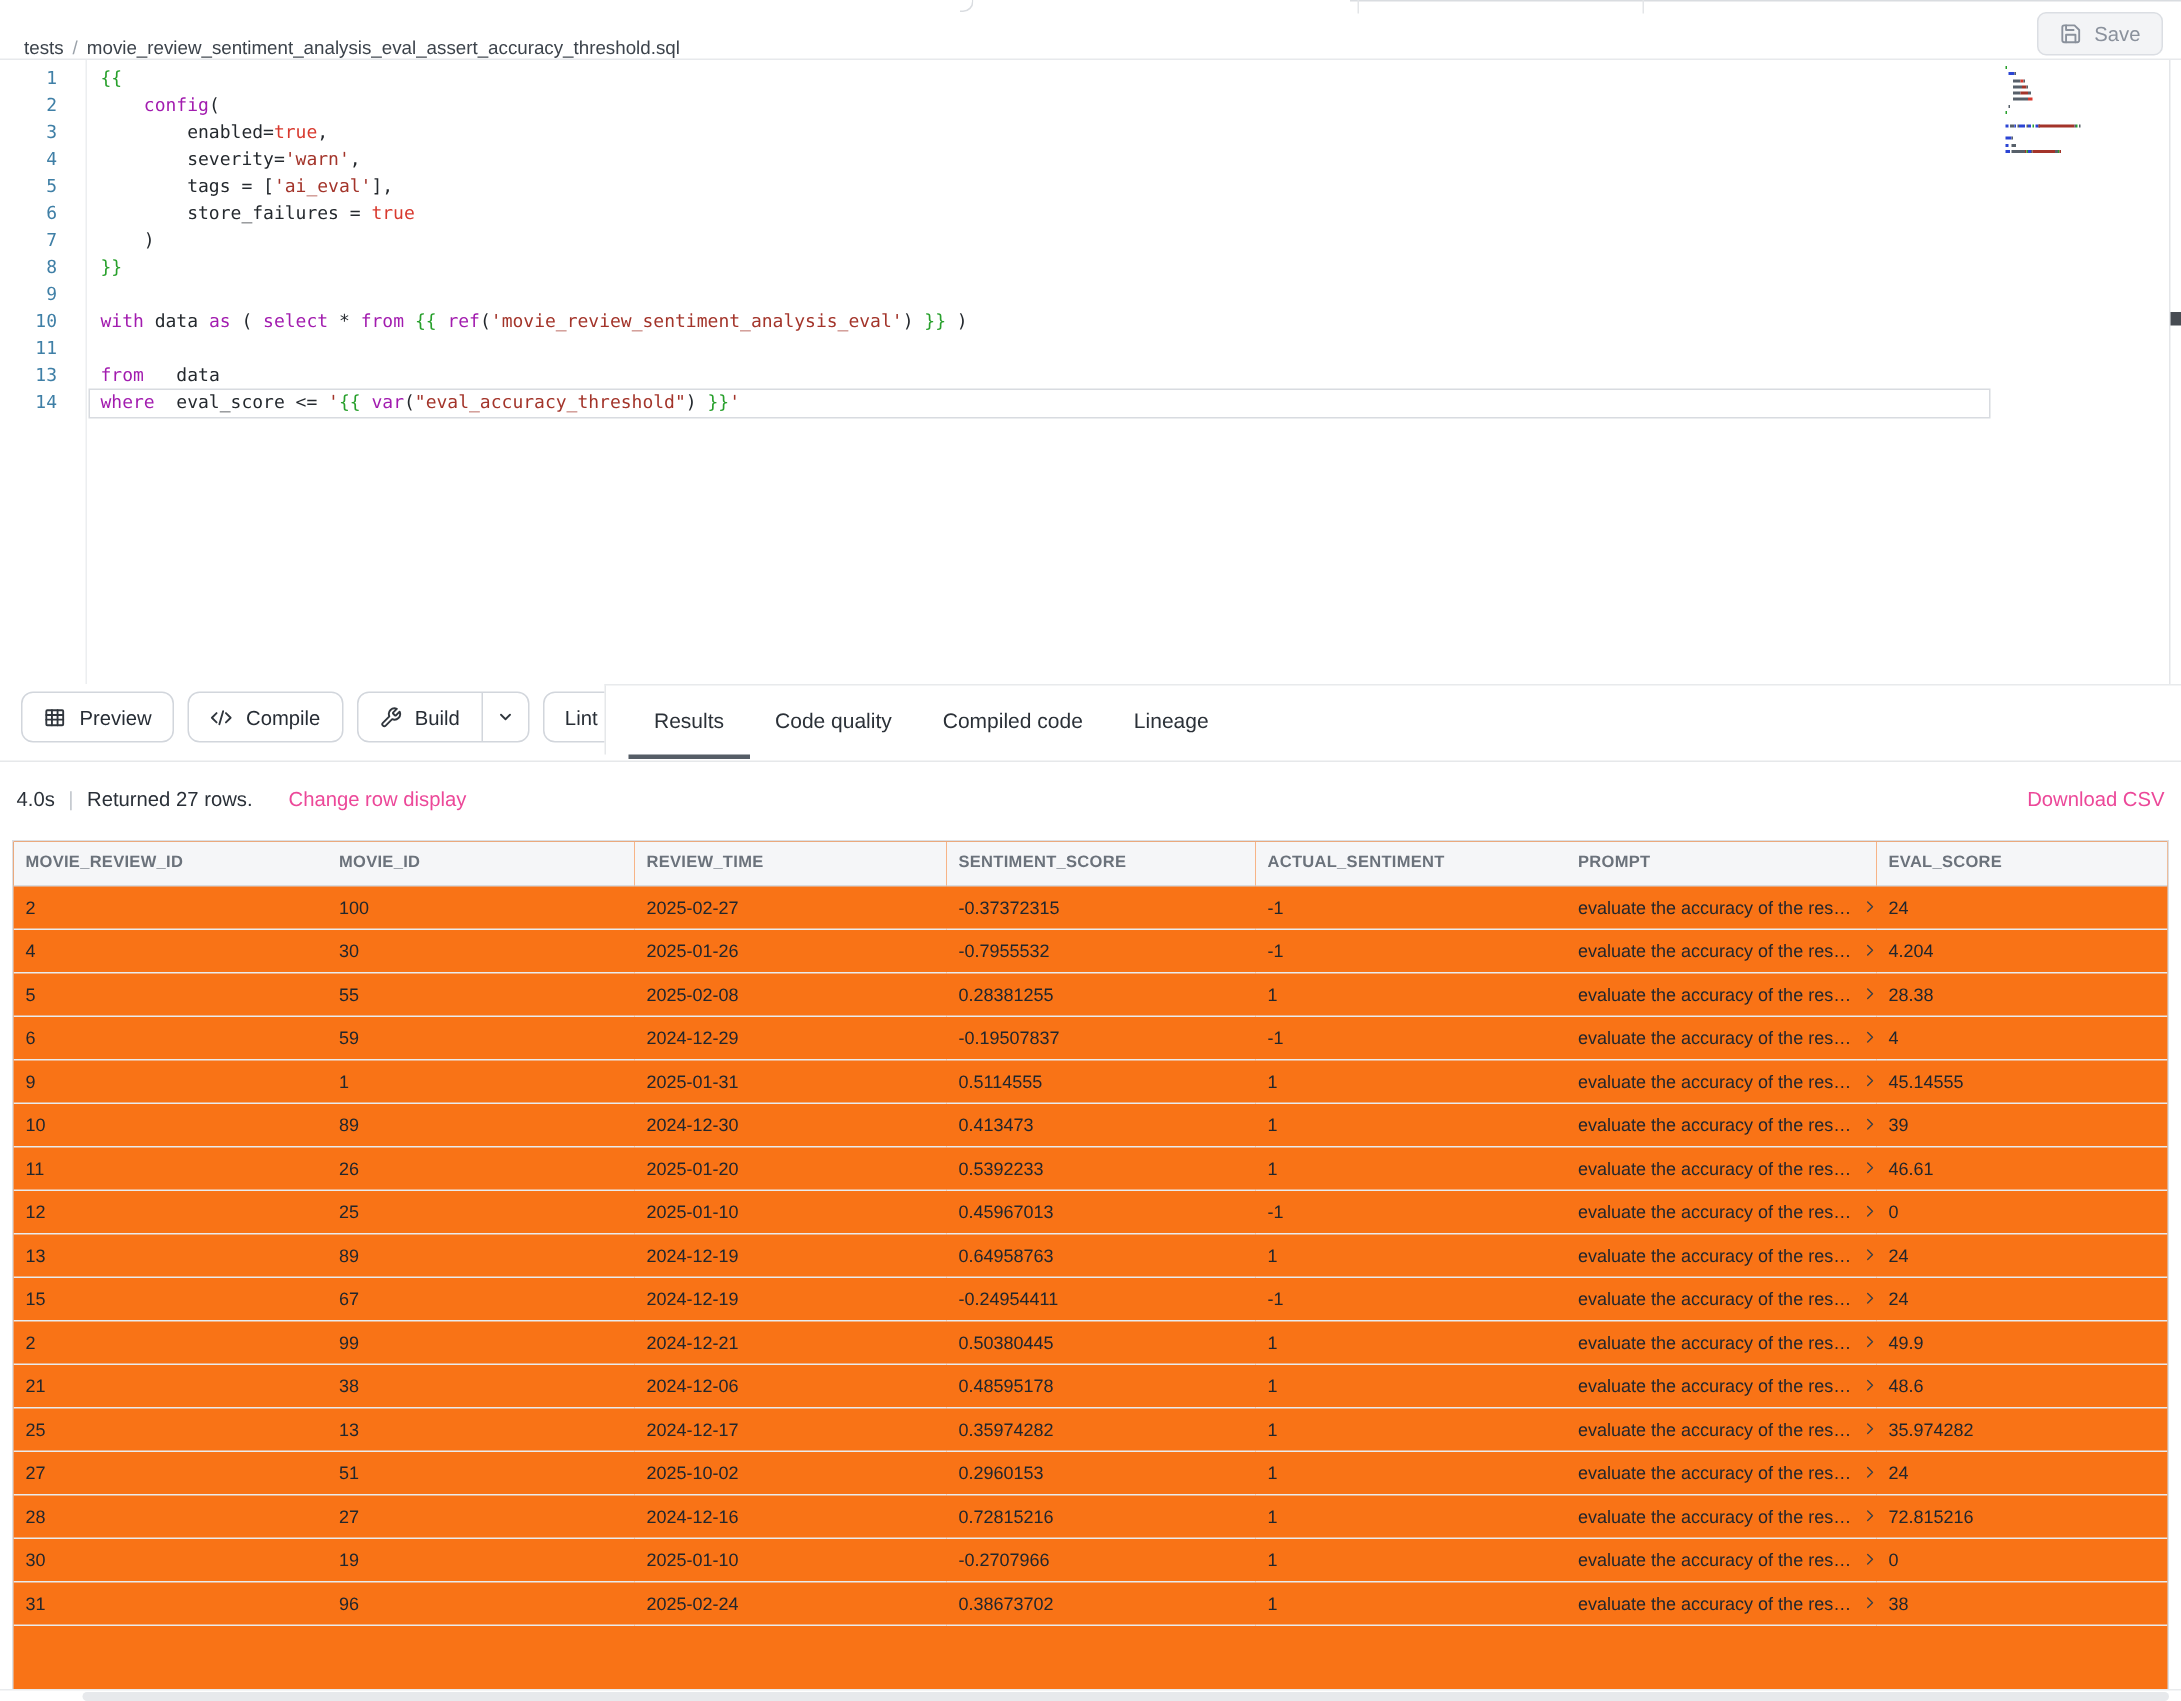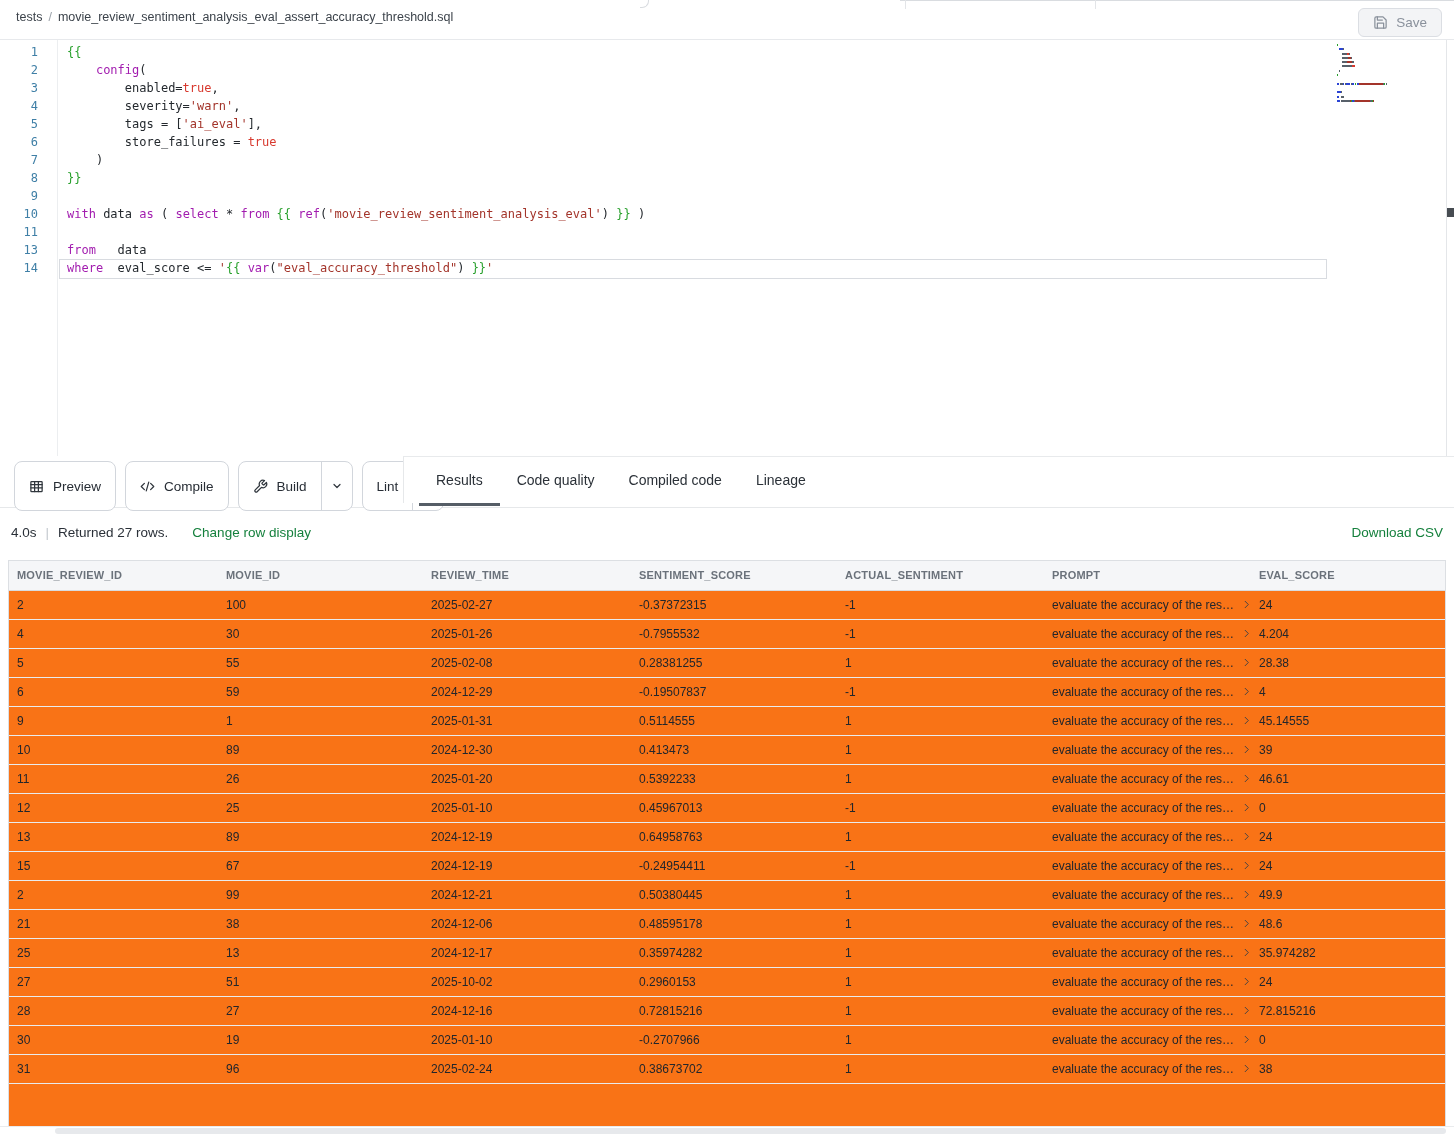--- a/index.html
+++ b/index.html
@@ -10,21 +10,21 @@
   }
   
   .tab-sliver { position:absolute; top:0; left:0; width:1454px; height:10px; background:#fff; }
   .sliver-topline { position:absolute; top:0; left:900px; width:554px; border-top:1px solid #d9dce0; }
   .sliver-tab-edge { position:absolute; top:-4px; left:640px; width:9px; height:12px;
     border-right:1px solid #d9dce0; border-bottom:1px solid #d9dce0; border-bottom-right-radius:7px; }
   .sliver-tick { position:absolute; top:0; height:9px; border-left:1px solid #e3e5e8; }
   
   .topbar { position:absolute; top:10px; left:0; width:1454px; height:30px;
     border-bottom:1px solid #e7e9ec; background:#fff; }
-  .breadcrumb { position:absolute; left:16px; top:0; height:29px; display:flex; align-items:flex-start;
+  .breadcrumb { position:absolute; left:16px; top:0; height:29px; display:flex; align-items:flex-end;
     font-size:12.5px; color:#3c434b; gap:6px; }
   .breadcrumb .sep { color:#9aa1a9; }
   .save-btn { position:absolute; right:12px; top:-2px; height:29px; display:flex; align-items:center;
     gap:8px; padding:0 14px; background:#f3f4f6; border:1px solid #dbdee3; border-radius:6px;
     color:#8a919c; font-size:13.5px; cursor:pointer; }
   .save-btn svg { stroke:#8a919c; }
   
   .editor { position:absolute; top:40px; left:0; width:1454px; height:416px; background:#fff; }
   .gutter-border { position:absolute; left:57px; top:0; bottom:0; border-left:1px solid #eceef0; }
   .code-lines { position:absolute; top:3px; left:0; width:1454px; }
@@ -41,38 +41,38 @@
     border:1px solid #d8dbe0; pointer-events:none; }
   .minimap { position:absolute; left:1337px; top:4px; width:106px; }
   .mm-line { height:2px; margin-bottom:2.3px; white-space:nowrap; font-size:0; }
   .mm-seg { display:inline-block; height:2px; vertical-align:top; }
   .vtrack { position:absolute; left:1446px; top:0; bottom:0; border-left:1px solid #e4e6e9; }
   .vthumb { position:absolute; left:1447px; top:168px; width:7px; height:9px; background:#474c52; }
   
   .actionbar { position:absolute; top:456px; left:0; width:1454px; height:52px;
     border-bottom:1px solid #e6e8ea; background:#fff; }
   .buttons { position:absolute; left:14px; top:5px; display:flex; gap:9px; }
-  .btn { height:50px; border:1px solid #d2d6dc; border-radius:8px; background:#fff;
+  .btn { height:34px; border:1px solid #d2d6dc; border-radius:8px; background:#fff;
     display:flex; align-items:center; font-size:13.5px; color:#272d35; cursor:pointer; }
   .btn svg { stroke:#30363d; }
   .btn-main { display:flex; align-items:center; gap:9px; padding:0 14px; height:100%; }
   .btn-caret { width:31px; height:100%; border-left:1px solid #d2d6dc;
     display:flex; align-items:center; justify-content:center; cursor:pointer; }
   .tabs-region { position:absolute; left:403px; top:0; right:0; height:47px;
     border-left:1px solid #e6e8ea; border-top:1px solid #e8eaec;
     display:flex; align-items:stretch; padding-left:15px; background:#fff; }
   .tab { padding:0 17px; font-size:14px; color:#2b3138; display:flex; align-items:center;
     position:relative; cursor:pointer; }
   .tab.active::after { content:""; position:absolute; left:0; right:0; bottom:-3px; height:3px;
     background:#555d66; }
   
   .resultsbar { position:absolute; top:508px; left:0; width:1454px; height:48px;
     display:flex; align-items:center; padding:0 11px; font-size:13.5px; color:#2a3038; }
   .resultsbar .sep { color:#c3c8ce; margin:0 9px; }
-  .link { color:#15803d; cursor:pointer; }
+  .link { color:#ec4899; cursor:pointer; }
   .link-change { margin-left:24px; }
   .rb-spacer { flex:1; }
   
   .table-wrap { position:absolute; top:560px; left:8px; width:1438px; height:566px;
     overflow:hidden; border:1px solid #dcdfe3; border-bottom:none; background:#f97316; }
   table { border-collapse:collapse; table-layout:fixed; width:100%; }
   thead th { height:29px; background:#f5f6f8; font-size:11px; color:#6b727b; text-align:left;
     padding:0 4px 0 8px; font-weight:700; letter-spacing:.2px; border-bottom:1px solid #d8dbdf;
     white-space:nowrap; overflow:hidden; }
   tbody td { height:29px; font-size:12px; color:#22262c; padding:0 4px 0 8px;

